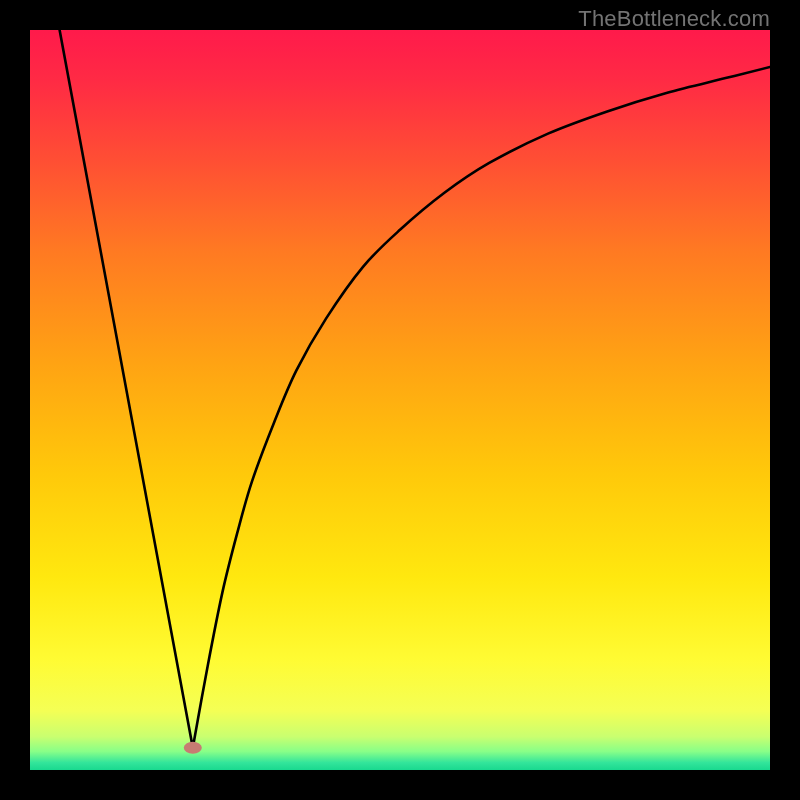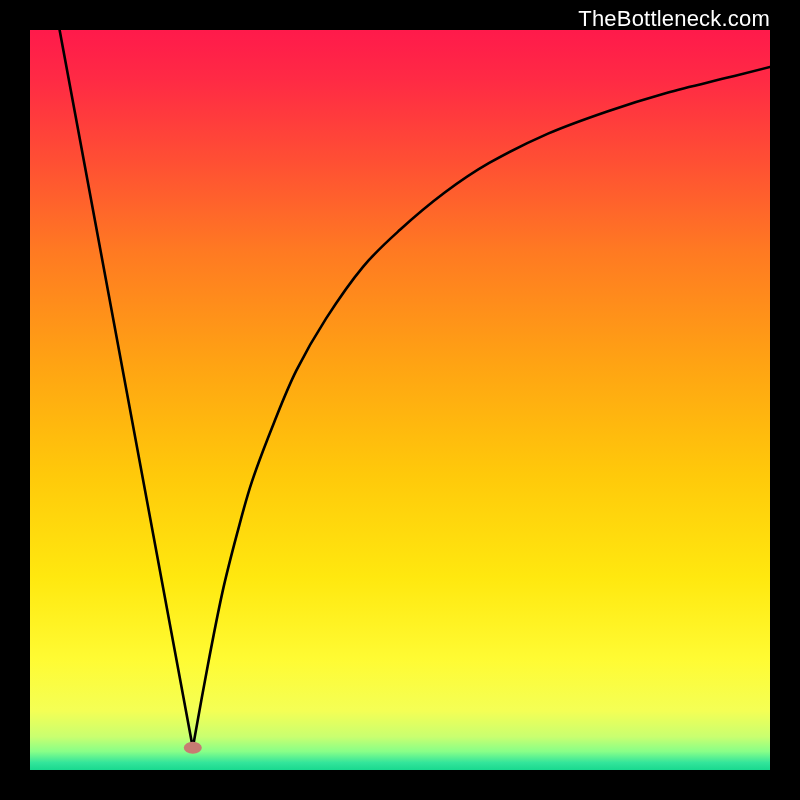--- a/index.html
+++ b/index.html
@@ -23,21 +23,21 @@
     position: absolute;
     left: 0;
     top: 0;
     width: 740px;
     height: 740px;
   }
   .watermark {
     position: absolute;
     top: 6px;
     right: 30px;
-    color: #ffffff;
+    color: #737373;
     font-size: 22px;
     letter-spacing: 0.2px;
     font-weight: 400;
   }
   svg { display: block; }
 </style>
 </head>
 <body>
 
 <div class="watermark">TheBottleneck.com</div>

